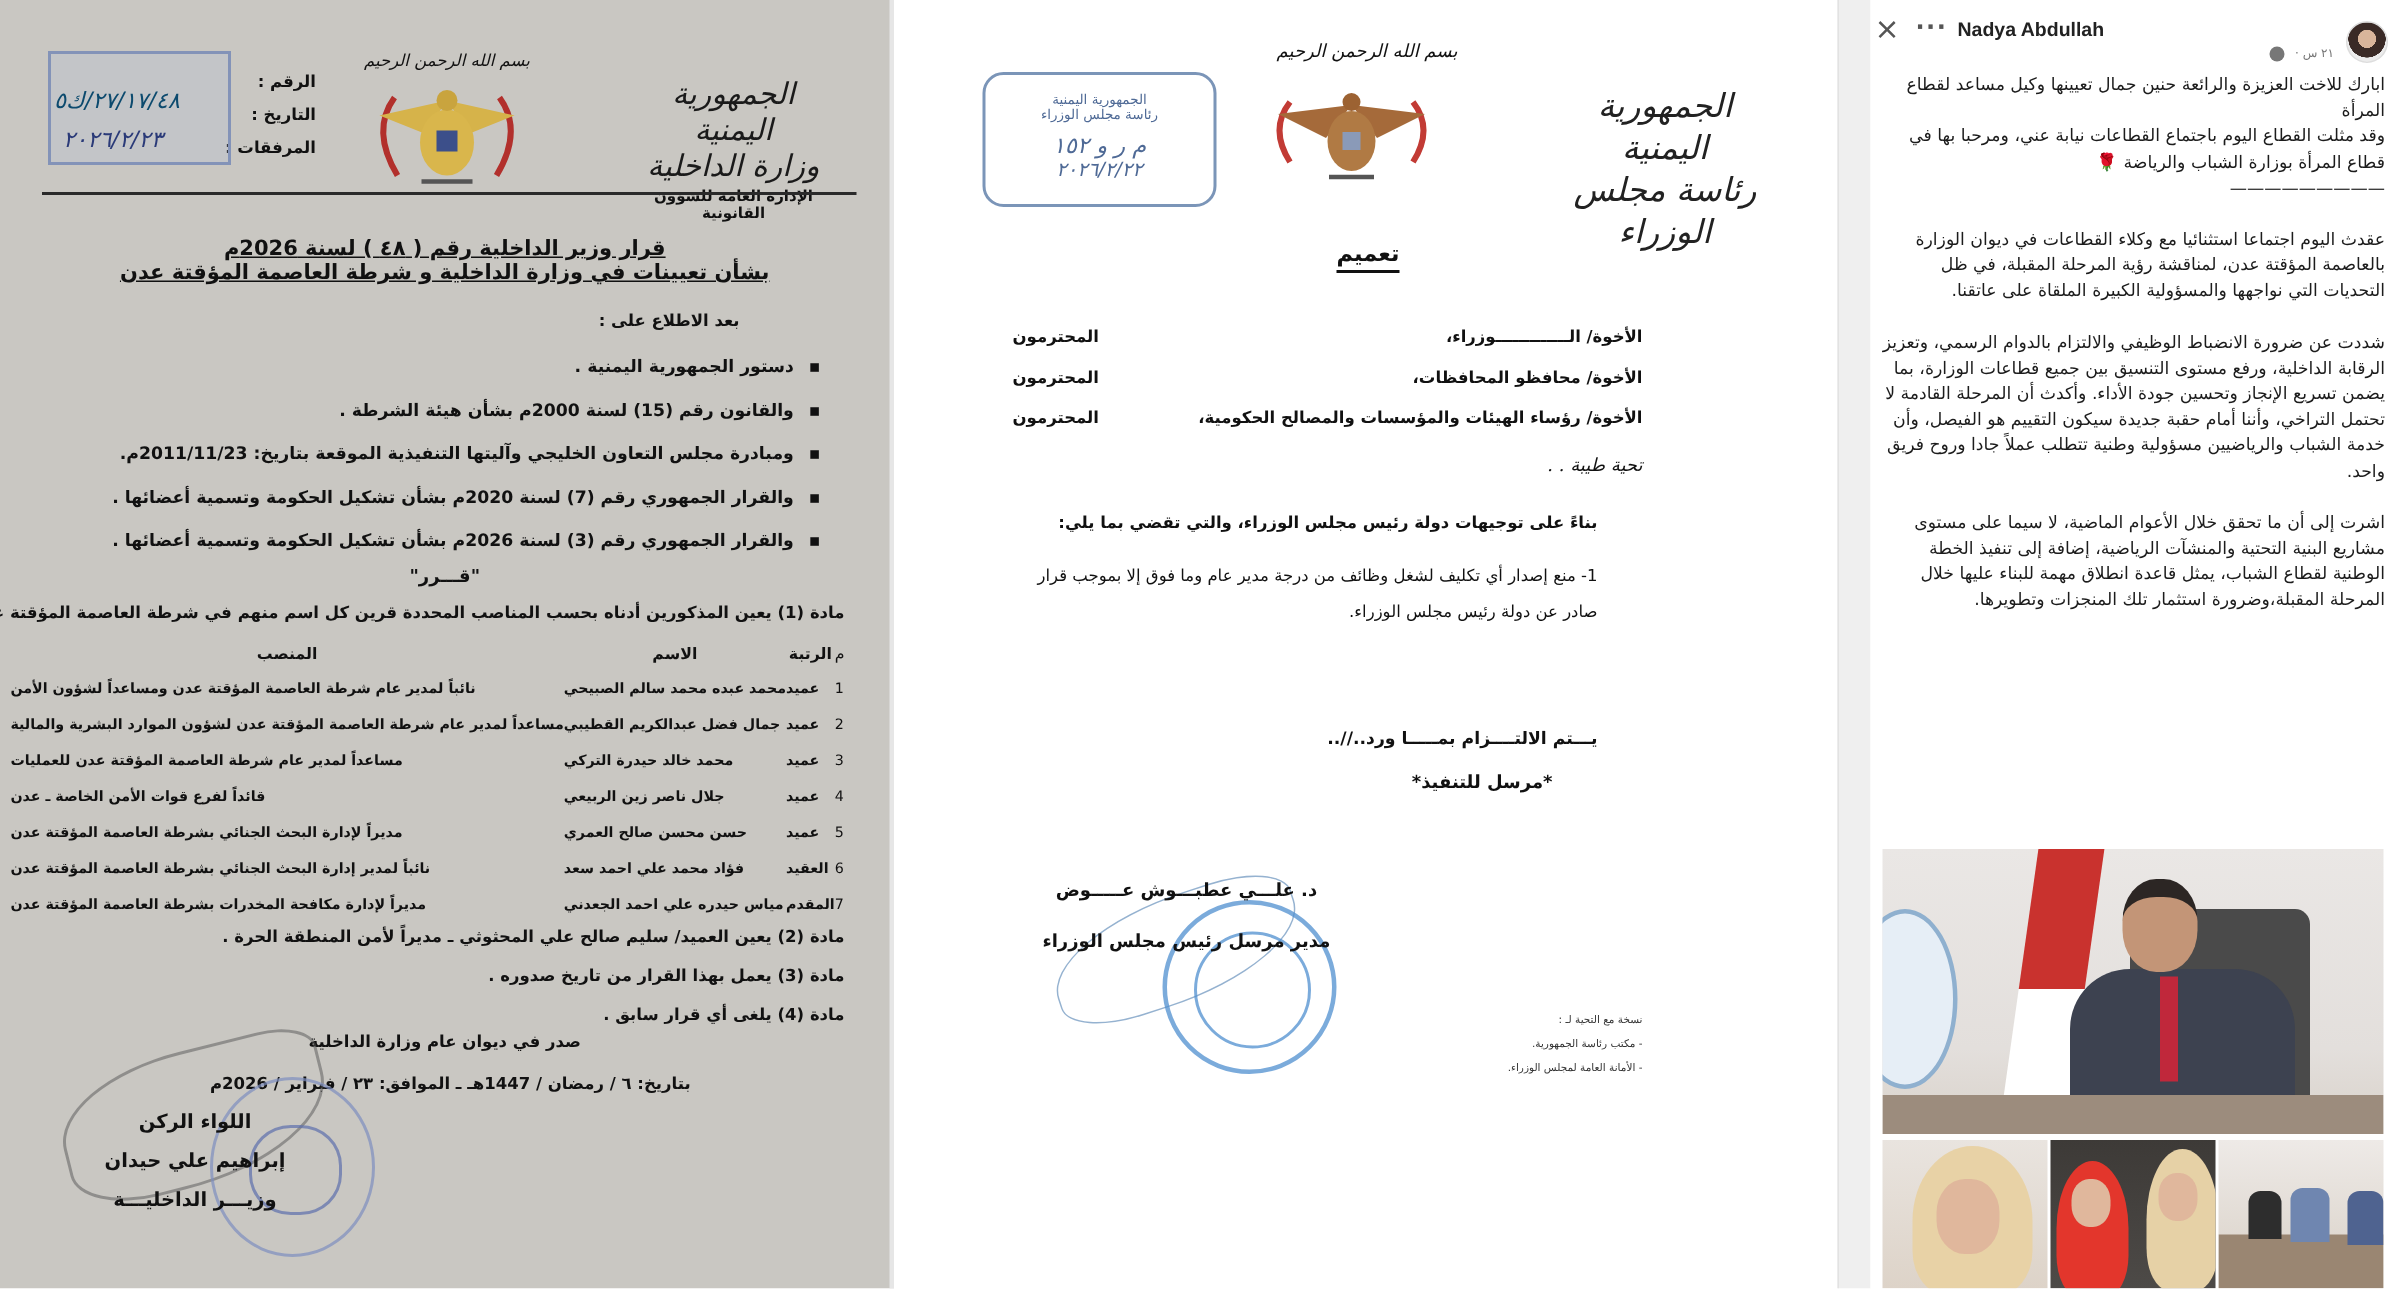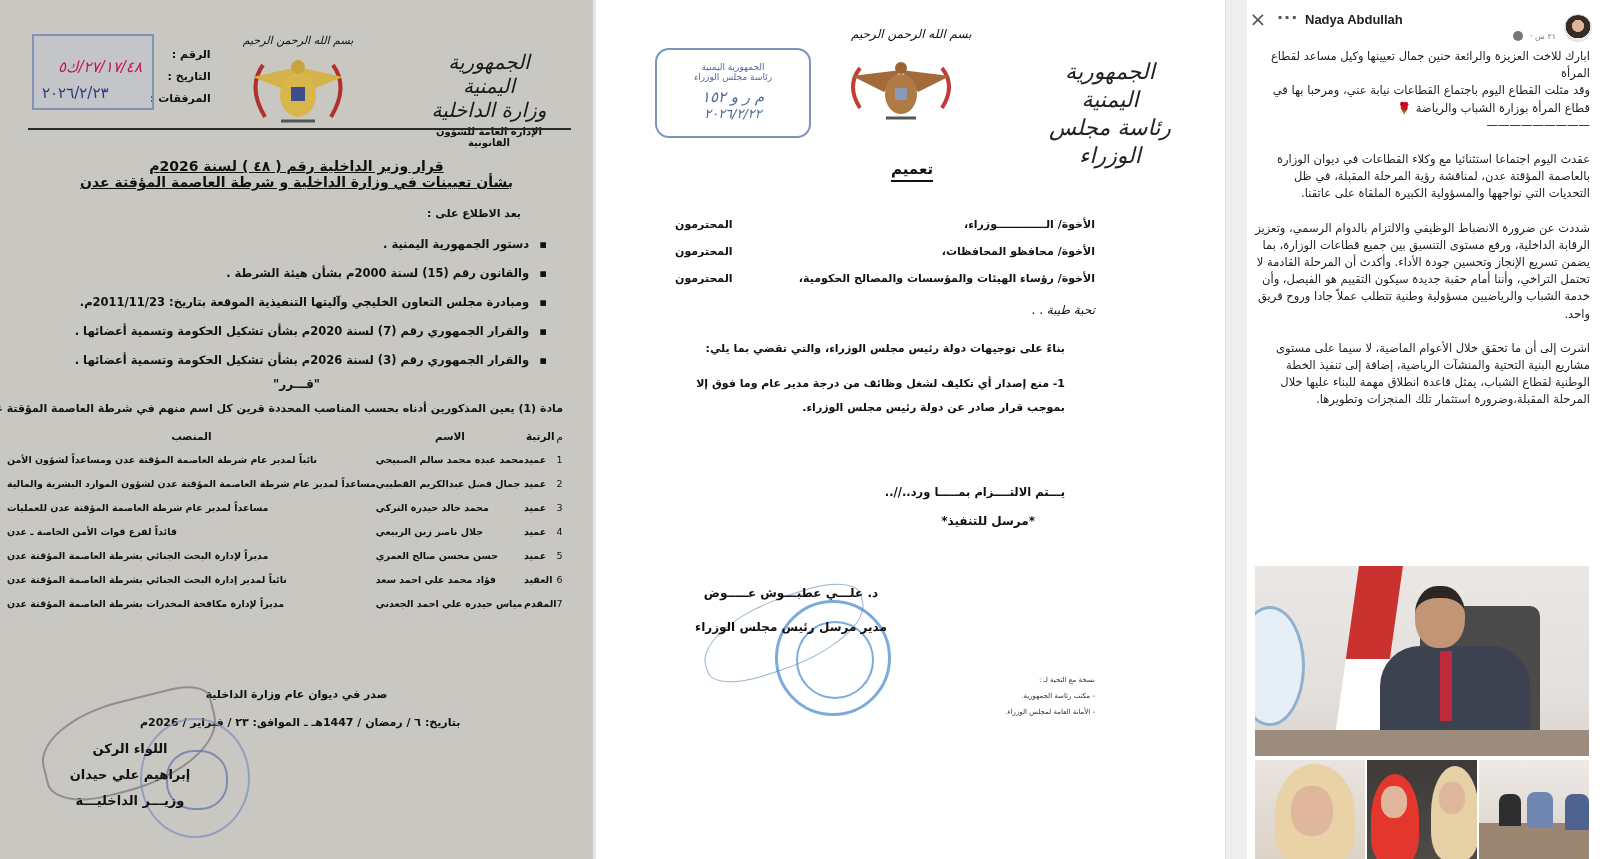--- a/index.html
+++ b/index.html
@@ -17,29 +17,29 @@
     font-family: "DejaVu Serif", serif; font-size: 20px; font-style: italic; line-height: 24px; color: #1a1a1a;
   }
   .doc1 .hdr-right .l3 { font-size: 10px; font-weight: bold; margin-top: 4px; }
   .doc1 .emblem { position: absolute; left: 238px; top: 34px; width: 120px; height: 100px; text-align: center; }
   .doc1 .emblem .bismillah { font-family: "DejaVu Serif", serif; font-size: 11px; font-style: italic; }
   .doc1 .meta { position: absolute; left: 150px; top: 44px; font-size: 11px; font-weight: bold; line-height: 22px; }
   .doc1 .stamp {
     position: absolute; left: 32px; top: 34px; width: 122px; height: 76px;
     border: 2px solid #8393b8; background: rgba(180,190,220,0.25);
   }
-  .doc1 .stamp .ref { position: absolute; left: 24px; top: 22px; font-size: 15px; color: #be185d; font-style: italic; direction: ltr; letter-spacing: 1px; }
-  .doc1 .stamp .date { position: absolute; left: 8px; top: 48px; font-size: 15px; color: #2a3a78; direction: ltr; letter-spacing: 1px; }
+  .doc1 .stamp .ref { position: absolute; left: 2px; top: 22px; font-size: 15px; color: #0c4a6e; font-style: italic; direction: ltr; letter-spacing: 1px; }
+  .doc1 .stamp .date { position: absolute; left: 8px; top: 48px; font-size: 15px; color: #2a3a78; font-style: italic; direction: ltr; letter-spacing: 1px; }
   .doc1 .rule { position: absolute; left: 28px; right: 22px; top: 128px; border-top: 2px solid #2a2a2a; }
   .doc1 .title1, .doc1 .title2 {
     position: absolute; left: 0; right: 0; text-align: center; font-weight: bold; text-decoration: underline;
   }
   .doc1 .title1 { top: 158px; font-size: 14px; }
   .doc1 .title2 { top: 174px; font-size: 14px; }
-  .doc1 .intro { position: absolute; right: 72px; top: 207px; font-size: 11px; font-weight: bold; }
+  .doc1 .intro { position: absolute; right: 100px; top: 207px; font-size: 11px; font-weight: bold; }
   .doc1 .refs { position: absolute; right: 46px; top: 230px; list-style: none; }
   .doc1 .refs li { font-size: 11.5px; font-weight: bold; line-height: 29px; }
   .doc1 .refs li::before { content: "▪"; margin-left: 10px; }
   .doc1 .qarar { position: absolute; left: 0; right: 0; top: 377px; text-align: center; font-size: 12px; font-weight: bold; }
   .doc1 .art1 { position: absolute; right: 30px; top: 402px; font-size: 11px; font-weight: bold; white-space: nowrap; }
   .doc1 table { position: absolute; right: 30px; top: 425px; width: 548px; border-collapse: collapse; }
   .doc1 th { font-size: 10.5px; font-weight: bold; height: 22px; text-align: center; }
   .doc1 td { font-size: 9.5px; font-weight: bold; height: 24px; text-align: left; white-space: nowrap; }
   .doc1 td.n, .doc1 th.n { width: 24px; font-weight: normal; }
   .doc1 td.rank, .doc1 th.rank { width: 64px; }
@@ -75,21 +75,21 @@
   }
   .doc2 .stamp .num { font-size: 15px; font-style: italic; margin-top: 6px; direction: ltr; }
   .doc2 .stamp .dt { font-size: 13px; font-style: italic; direction: ltr; }
   .doc2 .circ { position: absolute; left: 0; right: 0; top: 160px; text-align: center; font-size: 15px; font-weight: bold; }
   .doc2 .circ span { border-bottom: 2px solid #111; padding-bottom: 2px; }
   .doc2 .addr { position: absolute; right: 130px; top: 218px; width: 420px; }
   .doc2 .addr .row { display: flex; justify-content: space-between; height: 27px; font-size: 11px; font-weight: bold; }
   .doc2 .greet { position: absolute; right: 130px; top: 303px; font-family: "DejaVu Serif", serif; font-style: italic; font-size: 12px; }
   .doc2 .based { position: absolute; right: 160px; top: 342px; font-size: 11px; font-weight: bold; }
   .doc2 .items { position: absolute; right: 160px; top: 372px; width: 380px; }
-  .doc2 .items .it { font-size: 11px; font-weight: bold; line-height: 24px; }
+  .doc2 .items .it { font-size: 11px; font-weight: normal; line-height: 24px; }
   .doc2 .comply { position: absolute; right: 160px; top: 485px; font-size: 11.5px; font-weight: bold; letter-spacing: 1px; }
   .doc2 .sent { position: absolute; right: 190px; top: 514px; font-size: 12px; font-weight: bold; }
   .doc2 .regards { position: absolute; left: 0; right: 0; top: 552px; text-align: center; font-family: "DejaVu Serif", serif; font-style: italic; font-size: 12px; }
   .doc2 .signer { position: absolute; left: 96px; top: 576px; text-align: center; }
   .doc2 .signer div { font-size: 12px; font-weight: bold; line-height: 34px; }
   .doc2 .seal {
     position: absolute; left: 176px; top: 600px; width: 116px; height: 116px;
     border: 3px solid #4f8fd0; border-radius: 50%; opacity: 0.75;
   }
   .doc2 .seal::after { content: ""; position: absolute; left: 18px; top: 18px; width: 74px; height: 74px; border: 2px solid #4f8fd0; border-radius: 50%; }
@@ -233,20 +233,25 @@
       </tr>
       <tr>
         <td class="n">7</td>
         <td class="rank">المقدم</td>
         <td class="name">مياس حيدره علي احمد الجعدني</td>
         <td>مديراً لإدارة مكافحة المخدرات بشرطة العاصمة المؤقتة عدن</td>
       </tr>
     </tbody>
   </table>
 
+  <div class="arts">
+    <div>مادة (2) يعين العميد/ سليم صالح علي المحثوثي ـ مديراً لأمن المنطقة الحرة .</div>
+    <div>مادة (3) يعمل بهذا القرار من تاريخ صدوره .</div>
+    <div>مادة (4) يلغى أي قرار سابق .</div>
+  </div>
   <div class="issued">صدر في ديوان عام وزارة الداخلية</div>
   <div class="dateline">بتاريخ: ٦ / رمضان / 1447هـ ـ الموافق: ٢٣ / فبراير / 2026م</div>
   <div class="scribble"></div>
   <div class="seal"></div>
   <div class="sign">
     <div>اللواء الركن</div>
     <div>إبراهيم علي حيدان</div>
     <div>وزيـــر الداخليـــة</div>
   </div>
 </div>

